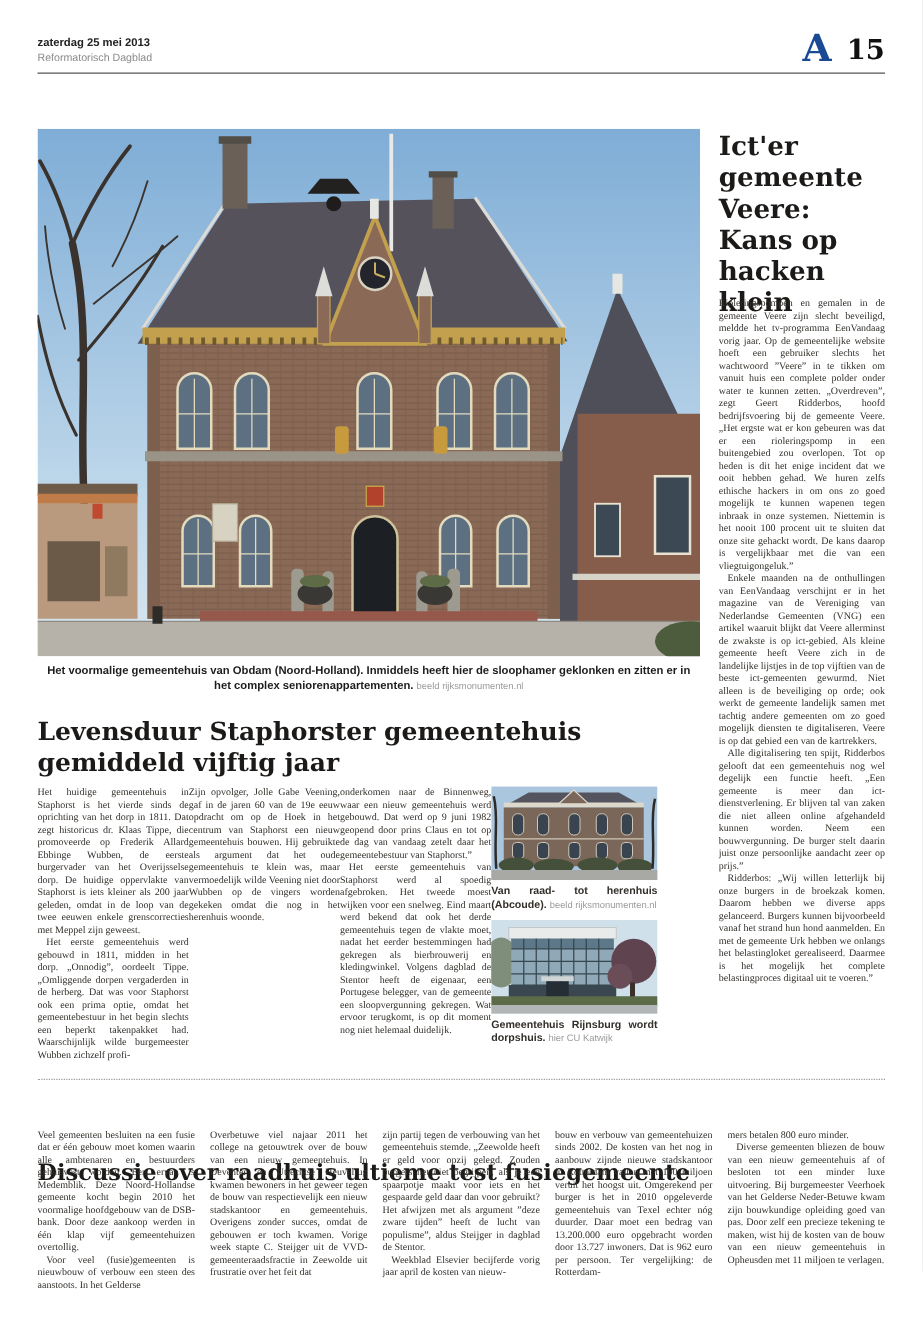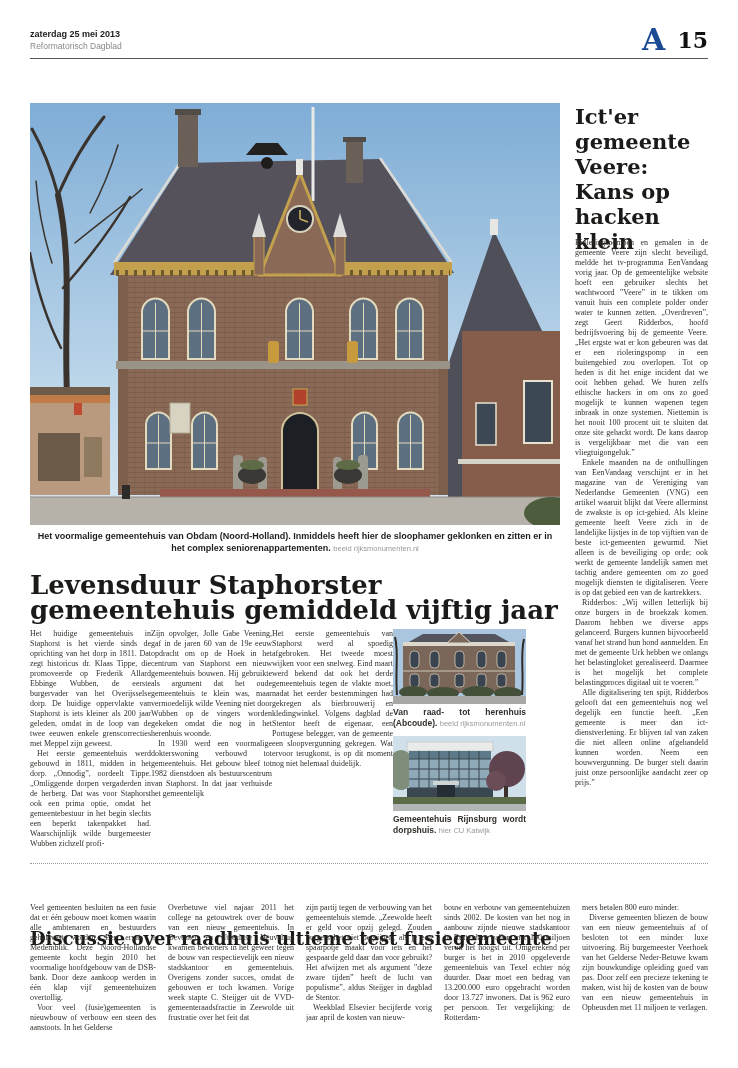--- a/index.html
+++ b/index.html
@@ -19,21 +19,21 @@
   
   figure.photo { display:block; line-height:0; }
   .main-photo { position:absolute; left:30px; top:103px; width:530px; height:422px; }
   .main-photo svg { width:100%; height:100%; }
   
   .cap { font-family:"Liberation Sans",sans-serif; font-weight:bold; font-size:9px; line-height:11.5px; color:#1d1d1d; }
   .credit { font-family:"Liberation Sans",sans-serif; font-weight:normal; font-size:7.5px; color:#9a9a9a; }
   .main-cap { position:absolute; left:30px; top:531px; width:530px; height:26px; overflow:hidden;text-align:center; }
   
   .h-staphorst { position:absolute; left:30px; top:573px; width:530px; height:52px;
-    font-family:"DejaVu Serif",serif; font-weight:bold; font-size:26px; line-height:25px; color:#1c1a18; }
+    font-family:"DejaVu Serif",serif; font-weight:bold; font-size:20px; line-height:25px; color:#1c1a18; }
   .h-veere { position:absolute; left:575px; top:104px; width:133px; height:130px;
     font-family:"DejaVu Serif",serif; font-weight:bold; font-size:21px; line-height:25px; color:#1c1a18; }
   .h-fusie { position:absolute; left:30px; top:886px; width:678px; height:27px;
     font-family:"DejaVu Serif",serif; font-weight:bold; font-size:18px; line-height:26px; color:#1c1a18;margin-top:40px; }
   
   .bodytxt p { font-size:8px; line-height:10px; text-align:justify; color:#332f2a; }
   .bodytxt p + p { text-indent:7px; }
   .body-staphorst { position:absolute; left:30px; top:629px; width:530px; height:230px; display:flex; overflow:hidden; }
   .body-staphorst .tcol { width:121px; overflow:hidden; }
   .photocol { width:133px; }
@@ -200,23 +200,23 @@
   </p>
 
   <h1 class="h-staphorst">Levensduur Staphorster gemeentehuis gemiddeld vijftig jaar</h1>
   <div class="body-staphorst bodytxt">
     <div class="tcol">
       <p>Het huidige gemeentehuis in Staphorst is het vierde sinds de oprichting van het dorp in 1811. Dat zegt historicus dr. Klaas Tippe, die promoveerde op Frederik Allard Ebbinge Wubben, de eerste burgervader van het Overijsselse dorp. De huidige oppervlakte van Staphorst is iets kleiner als 200 jaar geleden, omdat in de loop van de twee eeuwen enkele grenscorrecties met Meppel zijn geweest.</p>
       <p>Het eerste gemeentehuis werd gebouwd in 1811, midden in het dorp. „Onnodig”, oordeelt Tippe. „Omliggende dorpen vergaderden in de herberg. Dat was voor Staphorst ook een prima optie, omdat het gemeentebestuur in het begin slechts een beperkt takenpakket had. Waarschijnlijk wilde burgemeester Wubben zichzelf profi-</p>
     </div>
     <div class="tcol">
       <p>Zijn opvolger, Jolle Gabe Veening, gaf in de jaren 60 van de 19e eeuw opdracht om op de Hoek in het centrum van Staphorst een nieuw gemeentehuis bouwen. Hij gebruikte als argument dat het oude gemeentehuis te klein was, maar vermoedelijk wilde Veening niet door Wubben op de vingers worden gekeken omdat die nog in het herenhuis woonde.</p>
-      <p>In 1930 werd een voormalige dokterswoning verbouwd tot gemeentehuis. Het gebouw bleef tot 1982 dienstdoen als bestuurscentrum van Staphorst. In dat jaar verhuisde het gemeentelijk</p>
-    </div>
-    <div class="tcol">
+    </div>
+    <div class="tcol">
+      <p>onderkomen naar de Binnenweg, waar een nieuw gemeentehuis werd gebouwd. Dat werd op 9 juni 1982 geopend door prins Claus en tot op de dag van vandaag zetelt daar het gemeentebestuur van Staphorst.”</p>
       <p>Het eerste gemeentehuis van Staphorst werd al spoedig afgebroken. Het tweede moest wijken voor een snelweg. Eind maart werd bekend dat ook het derde gemeentehuis tegen de vlakte moet, nadat het eerder bestemmingen had gekregen als bierbrouwerij en kledingwinkel. Volgens dagblad de Stentor heeft de eigenaar, een Portugese belegger, van de gemeente een sloopvergunning gekregen. Wat ervoor terugkomt, is op dit moment nog niet helemaal duidelijk.</p>
     </div>
     <div class="photocol">
       <figure class="photo">
         <svg viewBox="0 0 133 75" preserveAspectRatio="none">
           <rect width="133" height="75" fill="#a9c6de"></rect>
           <polygon points="14,14 118,14 102,5 30,5" fill="#54545e"></polygon>
           <rect x="10" y="13" width="112" height="4" fill="#ddd8cc"></rect>
           <polygon points="54,14 66,3 78,14" fill="#7b675a" stroke="#ddd8cc" stroke-width="1"></polygon>
           <rect x="10" y="17" width="112" height="47" fill="#7b675a"></rect>
@@ -282,22 +282,22 @@
         <span>Gemeentehuis Rijnsburg wordt dorpshuis.</span>
         <span class="credit">hier CU Katwijk</span>
       </p>
     </div>
   </div>
 
   <h1 class="h-veere">Ict'er gemeente Veere: Kans op hacken klein</h1>
   <div class="body-veere bodytxt">
     <p>Rioleringspompen en gemalen in de gemeente Veere zijn slecht beveiligd, meldde het tv-programma EenVandaag vorig jaar. Op de gemeentelijke website hoeft een gebruiker slechts het wachtwoord ”Veere” in te tikken om vanuit huis een complete polder onder water te kunnen zetten. „Overdreven”, zegt Geert Ridderbos, hoofd bedrijfsvoering bij de gemeente Veere. „Het ergste wat er kon gebeuren was dat er een rioleringspomp in een buitengebied zou overlopen. Tot op heden is dit het enige incident dat we ooit hebben gehad. We huren zelfs ethische hackers in om ons zo goed mogelijk te kunnen wapenen tegen inbraak in onze systemen. Niettemin is het nooit 100 procent uit te sluiten dat onze site gehackt wordt. De kans daarop is vergelijkbaar met die van een vliegtuigongeluk.”</p>
     <p>Enkele maanden na de onthullingen van EenVandaag verschijnt er in het magazine van de Vereniging van Nederlandse Gemeenten (VNG) een artikel waaruit blijkt dat Veere allerminst de zwakste is op ict-gebied. Als kleine gemeente heeft Veere zich in de landelijke lijstjes in de top vijftien van de beste ict-gemeenten gewurmd. Niet alleen is de beveiliging op orde; ook werkt de gemeente landelijk samen met tachtig andere gemeenten om zo goed mogelijk diensten te digitaliseren. Veere is op dat gebied een van de kartrekkers.</p>
+    <p>Alle digitalisering ten spijt, Ridderbos gelooft dat een gemeentehuis nog wel degelijk een functie heeft. „Een gemeente is meer dan ict-dienstverlening. Er blijven tal van zaken die niet alleen online afgehandeld kunnen worden. Neem een bouwvergunning. De burger stelt daarin juist onze persoonlijke aandacht zeer op prijs.”</p>
     <p>Ridderbos: „Wij willen letterlijk bij onze burgers in de broekzak komen. Daarom hebben we diverse apps gelanceerd. Burgers kunnen bijvoorbeeld vanaf het strand hun hond aanmelden. En met de gemeente Urk hebben we onlangs het belastingloket gerealiseerd. Daarmee is het mogelijk het complete belastingproces digitaal uit te voeren.”</p>
-    <p>Alle digitalisering ten spijt, Ridderbos gelooft dat een gemeentehuis nog wel degelijk een functie heeft. „Een gemeente is meer dan ict-dienstverlening. Er blijven tal van zaken die niet alleen online afgehandeld kunnen worden. Neem een bouwvergunning. De burger stelt daarin juist onze persoonlijke aandacht zeer op prijs.”</p>
   </div>
 
   <div class="rule-dotted"></div>
   <h2 class="h-fusie">Discussie over raadhuis ultieme test fusiegemeente</h2>
   <div class="body-fusie bodytxt">
     <div class="tcol">
       <p>Veel gemeenten besluiten na een fusie dat er één gebouw moet komen waarin alle ambtenaren en bestuurders gehuisvest worden. Een ervan is Medemblik. Deze Noord-Hollandse gemeente kocht begin 2010 het voormalige hoofdgebouw van de DSB-bank. Door deze aankoop werden in één klap vijf gemeentehuizen overtollig.</p>
       <p>Voor veel (fusie)gemeenten is nieuwbouw of verbouw een steen des aanstoots. In het Gelderse</p>
     </div>
     <div class="tcol">

